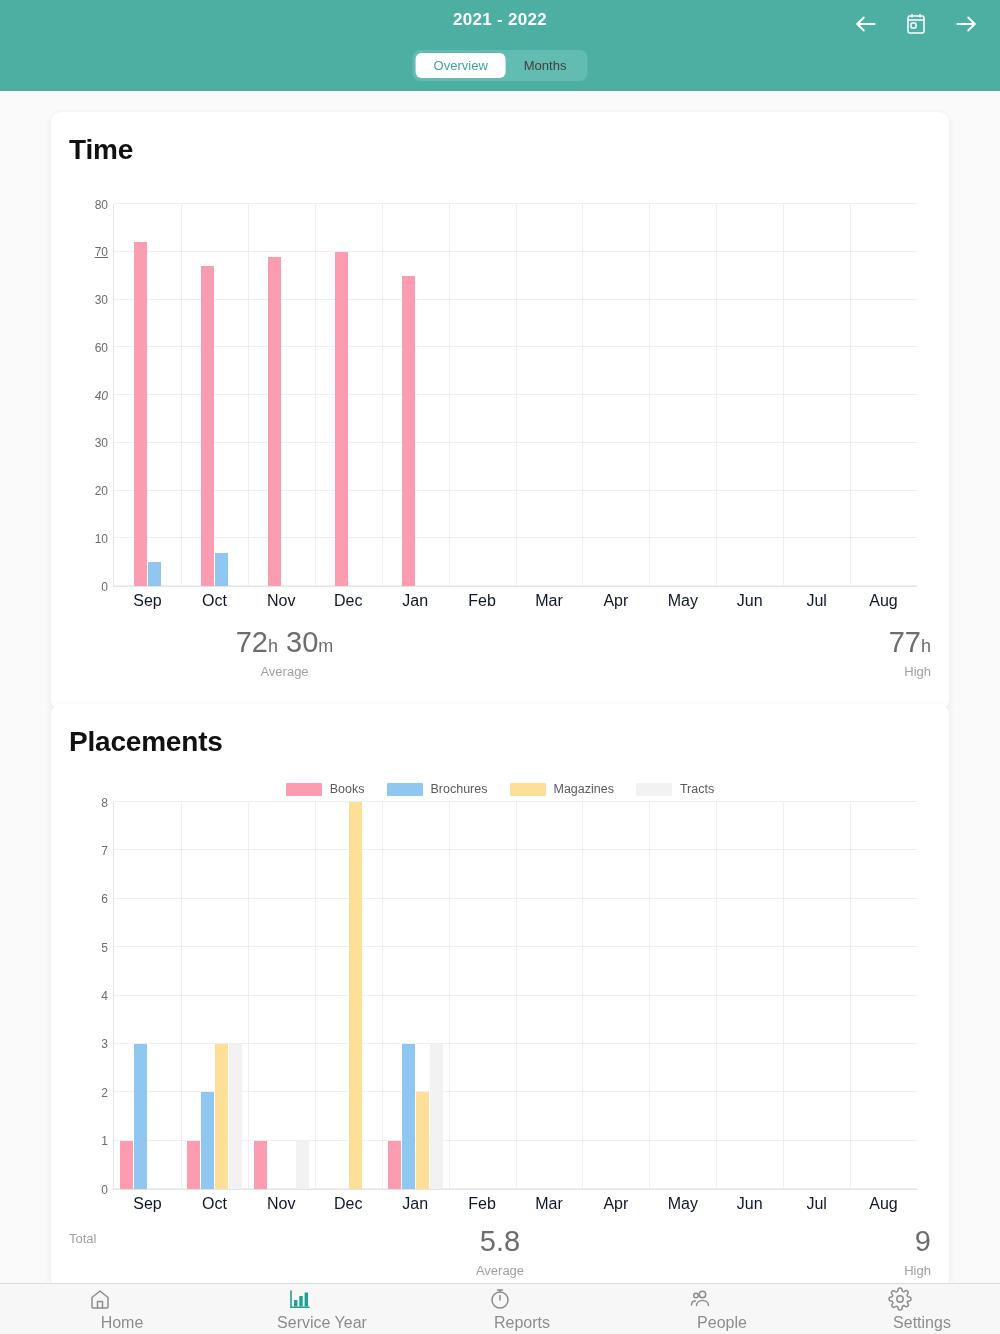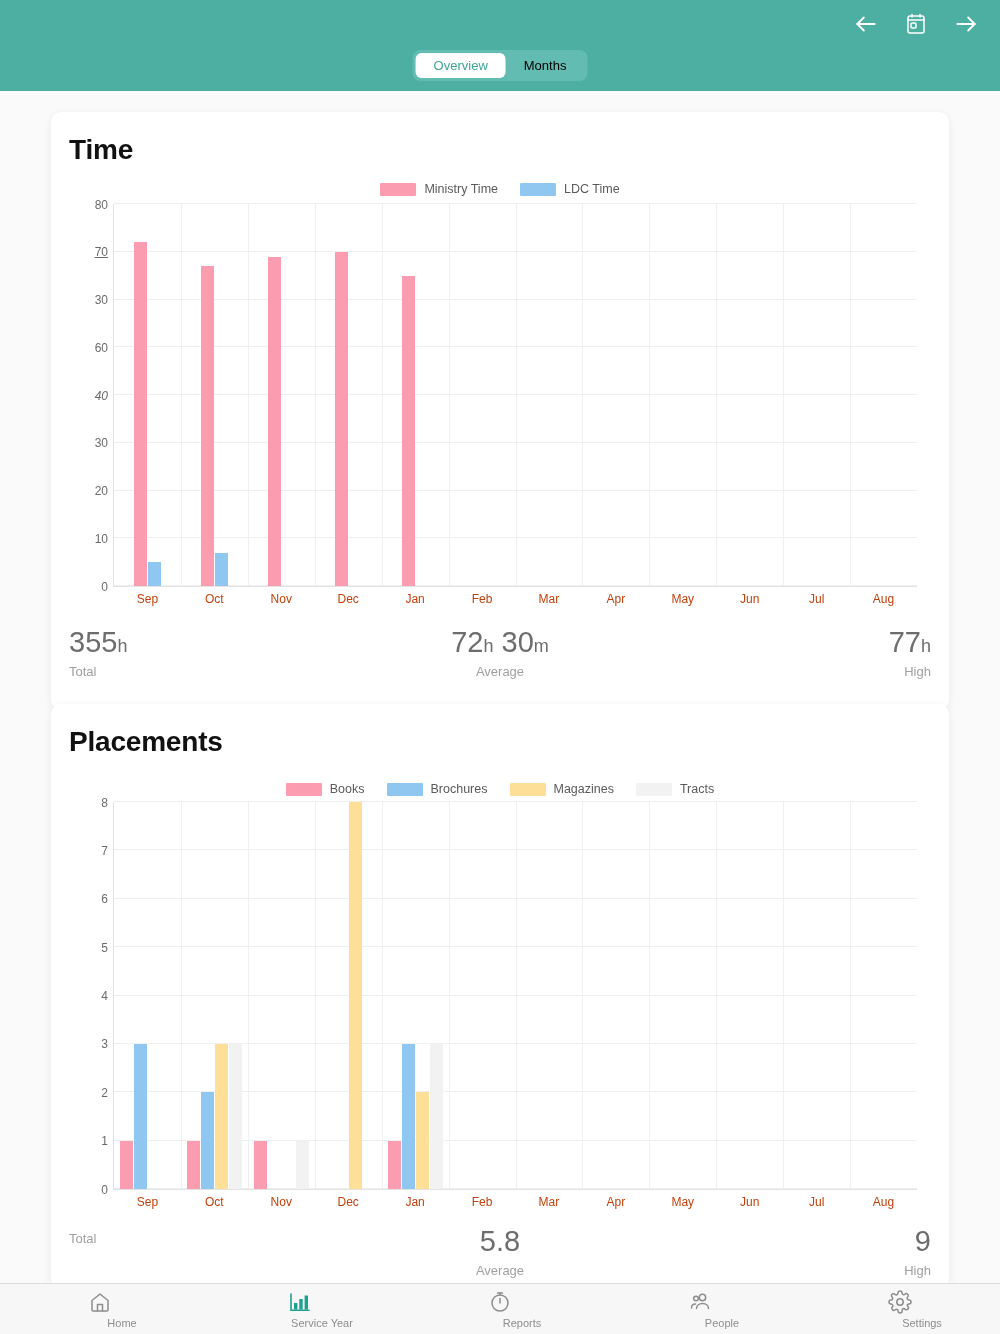--- a/index.html
+++ b/index.html
@@ -28,21 +28,21 @@
   .ticon { width: 28px; height: 28px; display: flex; align-items: center; justify-content: center; cursor: pointer; }
   .ticon svg { display: block; }
 
   .segmented {
     position: absolute; top: 50px; left: 50%; transform: translateX(-50%);
     background: #63BCB1; border-radius: 8px; padding: 3px;
     display: flex; gap: 0;
   }
   .seg {
     font-size: 13px; padding: 6px 18px; border-radius: 6px;
-    color: #000000; cursor: pointer; white-space: nowrap; line-height: 1;
+    color: #404040; cursor: pointer; white-space: nowrap; line-height: 1;
   }
   .seg.active { background: #ffffff; color: #3FA595; font-weight: 400; }
 
   
   .card {
     position: absolute; left: 51px; width: 898px;
     background: #ffffff; border-radius: 10px;
     box-shadow: 0 2px 8px rgba(0,0,0,.07);
   }
   #card-time { top: 112px; height: 598px; }
@@ -71,21 +71,21 @@
   .gridline-h, .gridline-v { position: absolute; background: #EFEFEF; }
   .gridline-h { left: 0; right: 0; height: 1px; }
   .gridline-v { top: 0; bottom: 0; width: 1px; }
   .ytick {
     position: absolute; right: calc(100% + 6px);
     transform: translateY(-50%);
     font-size: 12px; color: #6B6B6B; white-space: nowrap;
   }
   .xtick {
     position: absolute; top: calc(100% + 6px); transform: translateX(-50%);
-    font-size: 12px; color: #c2410c; white-space: nowrap;
+    font-size: 16px; color: #0f172a; white-space: nowrap;
   }
   .bargroup {
     position: absolute; bottom: 0; height: 100%;
     display: flex; align-items: flex-end; justify-content: center; gap: 1px;
   }
   .bar { width: 13px; }
 
   
   .stats { position: absolute; left: 18px; right: 18px; display: flex; }
   .stat { flex: 1; }
@@ -100,29 +100,30 @@
   .bottomnav {
     position: absolute; left: 0; bottom: 0; width: 1000px; height: 51px;
     background: #F7F7F7; border-top: 1px solid #DCDCDC;
     display: flex;
   }
   .navitem {
     flex: 1; display: flex; flex-direction: column;
     align-items: center; justify-content: center; gap: 2px; cursor: pointer;
   }
   .navicon { width: 26px; height: 26px; display: flex; align-items: center; justify-content: center; }
-  .navlabel { font-size: 11px; color: #8D8D8D; margin-left: 44px; }
+  .navlabel { font-size: 16px; color: #8D8D8D; margin-left: 44px; }
   .navitem.active .navlabel { color: #8D8D8D; }
 </style>
 </head>
 <body>
 
 <div class="app">
 
   <div class="topbar">
+    <div class="topbar-title">2021 - 2022</div>
 
     <div class="topbar-icons">
       <div class="ticon">
         <svg width="26" height="26" viewBox="0 0 24 24" fill="none" stroke="#ffffff" stroke-width="1.7" stroke-linecap="round" stroke-linejoin="round">
             <line x1="20" y1="12" x2="4" y2="12"></line>
             <polyline points="10,6 4,12 10,18"></polyline>
           </svg>
       </div>
       <div class="ticon">
         <svg width="24" height="24" viewBox="0 0 24 24" fill="none" stroke="#ffffff" stroke-width="1.5" stroke-linecap="round" stroke-linejoin="round">
@@ -143,30 +144,20 @@
 
     <div class="segmented">
       <div class="seg active">Overview</div>
       <div class="seg">Months</div>
     </div>
   </div>
 
   <div class="card" id="card-time">
     <div class="card-title">Time</div>
 
-    <div class="legend" id="legend-time" style="top:70px;">
-        <div class="legend-item">
-          <div class="legend-swatch" style="background: rgb(252, 156, 176);"></div>
-          <div class="legend-label">Ministry Time</div>
-        </div>
-        <div class="legend-item">
-          <div class="legend-swatch" style="background: rgb(144, 199, 240);"></div>
-          <div class="legend-label">LDC Time</div>
-        </div>
-      </div>
 
     <div class="chart" id="chart-time" style="left:18px; right:18px; top:92px; height:405px;">
       <div class="plot" id="plot-time">
           <div class="gridline-h" style="bottom: 0%;"></div>
           <div class="ytick" style="bottom: calc(0% - 0.5px); transform: translateY(50%);">0</div>
           <div class="gridline-h" style="bottom: 12.5%;"></div>
           <div class="ytick" style="bottom: calc(12.5% - 0.5px); transform: translateY(50%);">10</div>
           <div class="gridline-h" style="bottom: 25%;"></div>
           <div class="ytick" style="bottom: calc(25% - 0.5px); transform: translateY(50%);">20</div>
           <div class="gridline-h" style="bottom: 37.5%;"></div>
@@ -249,24 +240,20 @@
           <div class="xtick" style="left: 87.5%;">Jul</div>
           <div class="bargroup" style="left: 91.6667%; width: 8.33333%;">
             <div class="bar" style="height: 0%; background: rgb(252, 156, 176); visibility: hidden;"></div>
             <div class="bar" style="height: 0%; background: rgb(144, 199, 240); visibility: hidden;"></div>
           </div>
           <div class="xtick" style="left: 95.8333%;">Aug</div>
         </div>
     </div>
 
     <div class="stats" style="top:515px;">
-      <div class="stat left">
-        <div class="stat-value"><span>355</span><span class="u">h</span></div>
-        <div class="stat-label">Total</div>
-      </div>
       <div class="stat mid">
         <div class="stat-value"><span>72</span><span class="u">h</span> <span>30</span><span class="u">m</span></div>
         <div class="stat-label">Average</div>
       </div>
       <div class="stat right">
         <div class="stat-value"><span>77</span><span class="u">h</span></div>
         <div class="stat-label">High</div>
       </div>
     </div>
   </div>

